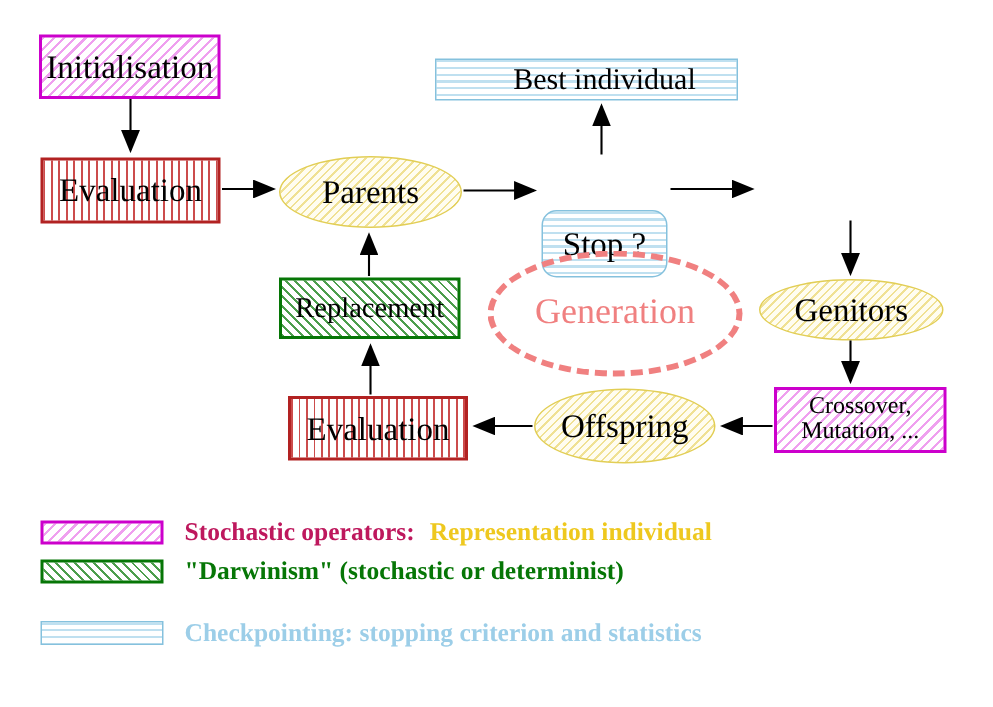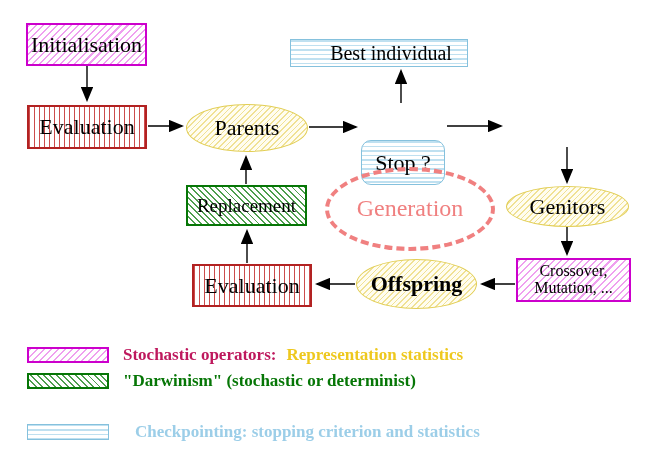--- a/index.html
+++ b/index.html
@@ -80,48 +80,48 @@
   </svg>
 
   <div class="node hatch-magenta n-big" style="left:26px;top:23px;width:121px;height:43px;">Initialisation</div>
 
   <div class="node stripe-red n-big" style="left:27px;top:105px;width:120px;height:44px;">Evaluation</div>
 
   <div class="node hatch-yellow n-big" style="left:186px;top:104px;width:122px;height:48px;">Parents</div>
 
   <div class="node stripe-cyan n-big" style="left:361px;top:104px;width:84px;height:45px;border-radius:10px;margin-top:36px;">Stop ?</div>
 
-  <div class="node stripe-cyan n-med" style="left:290px;top:39px;width:178px;height:28px;padding-left:24px;">Best individual</div>
+  <div class="node stripe-cyan n-med" style="left:290px;top:39px;width:202px;height:28px;padding-left:24px;">Best individual</div>
 
 
   <div class="node hatch-yellow n-big" style="left:506px;top:186px;width:123px;height:41px;">Genitors</div>
 
   <div class="node hatch-magenta n-tiny" style="left:516px;top:258px;width:115px;height:44px;flex-direction:column;">
     <span>Crossover,</span>
     <span>Mutation, ...</span>
   </div>
 
-  <div class="node hatch-yellow n-big" style="left:356px;top:259px;width:121px;height:50px;font-weight:bold;">Offspring</div>
+  <div class="node hatch-yellow n-big" style="left:356px;top:259px;width:121px;height:50px;">Offspring</div>
 
   <div class="node stripe-red n-big" style="left:192px;top:264px;width:120px;height:43px;">Evaluation</div>
 
   <div class="node" id="generation" style="left:325px;top:167px;width:170px;height:84px;">Generation</div>
 
   <div class="node hatch-green n-small" style="left:186px;top:185px;width:121px;height:41px;">Replacement</div>
 
   <div class="legend-row" style="top:344px;">
     <div class="swatch hatch-magenta"></div>
     <span class="legend-text lt-magenta">Stochastic operators:</span>
-    <span class="legend-text lt-gold">Representation statistics</span>
+    <span class="legend-text lt-gold">Representation individual</span>
   </div>
 
   <div class="legend-row" style="top:370px;">
     <div class="swatch hatch-green"></div>
     <span class="legend-text lt-green">"Darwinism" (stochastic or determinist)</span>
   </div>
 
 
-  <div class="legend-row" style="top:421px;gap:12px;">
+  <div class="legend-row" style="top:411px;">
     <div class="swatch stripe-cyan"></div>
     <span class="legend-text lt-blue">Checkpointing: stopping criterion and statistics</span>
   </div>
 
 </div>
 
 </body></html>

